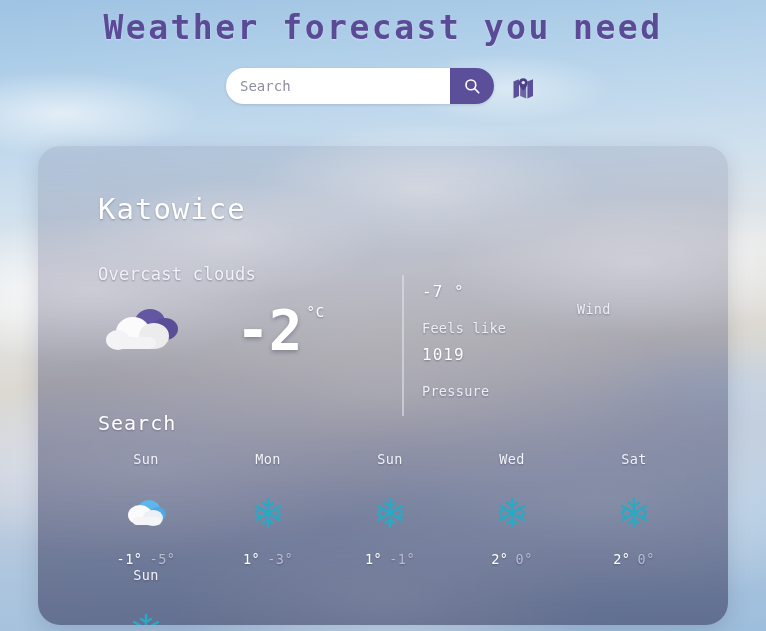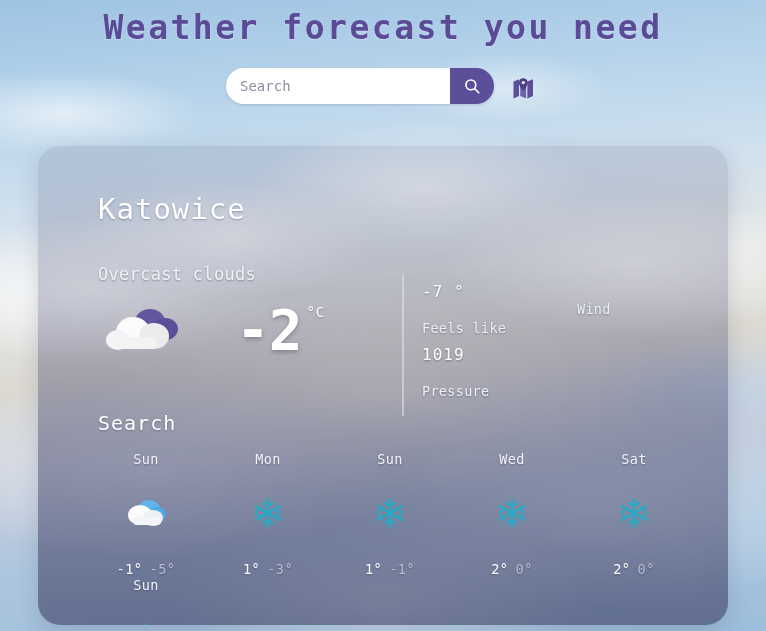--- a/index.html
+++ b/index.html
@@ -201,21 +201,21 @@
   .day .dname {
     font-size:13.5px; letter-spacing:.3px;
     color:#f3f4f9;
     text-shadow:0 1px 2px rgba(40,40,70,.4);
   }
   .day .dicon {
     height:52px; margin-top:20px;
     display:flex; align-items:center; justify-content:center;
   }
   .day .dtemps {
-    margin-top:22px;
+    margin-top:12px;
     font-size:13.5px; letter-spacing:.5px;
     white-space:nowrap;
     text-shadow:0 1px 2px rgba(40,40,70,.4);
   }
   .day .hi { color:#ffffff; }
   .day .lo { color:#b8bcce; margin-left:7px; }
 </style>
 </head>
 <body>
 

